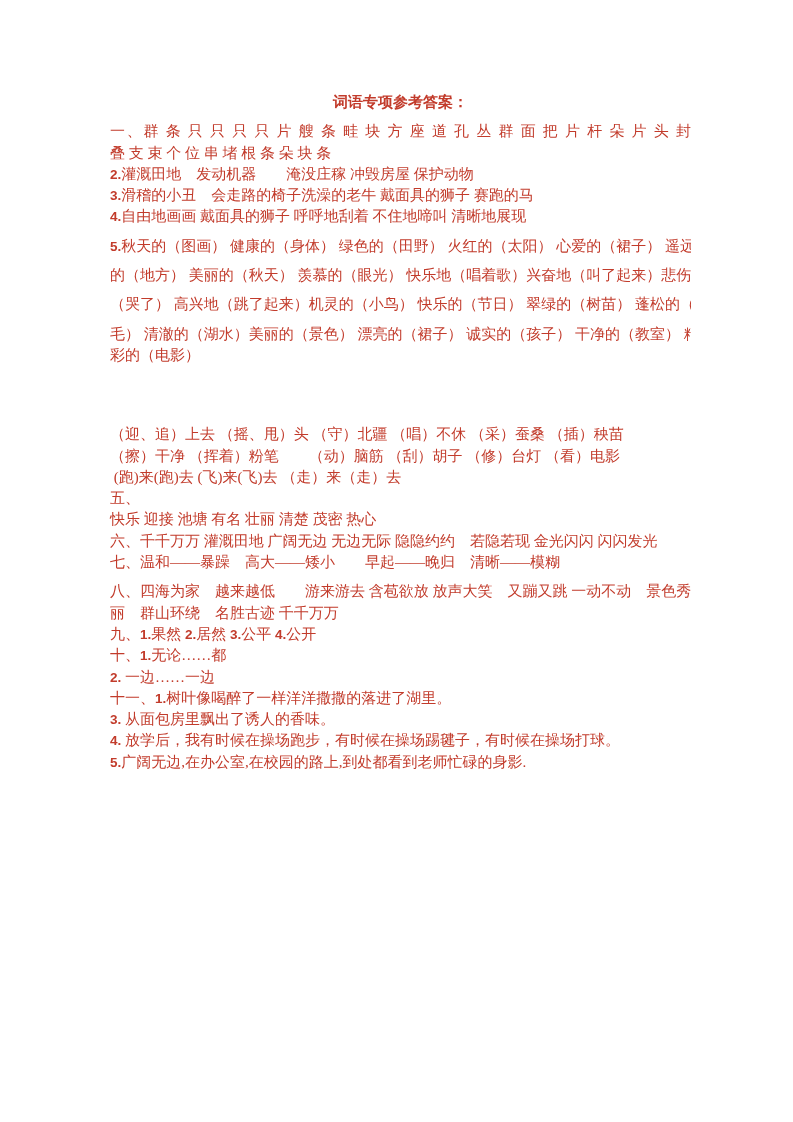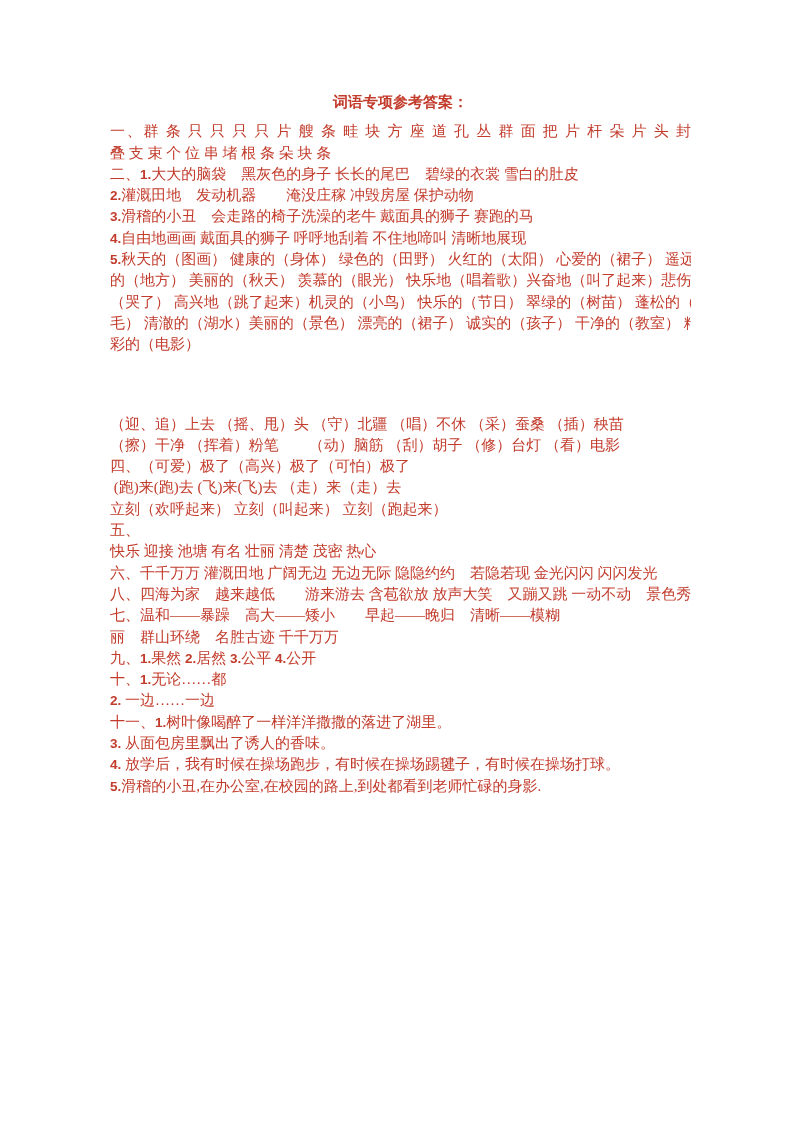--- a/index.html
+++ b/index.html
@@ -29,60 +29,58 @@
   }
   .line {
     white-space: pre-wrap;
     min-height: 21.3px;
   }
   .line.stretch {
     white-space: nowrap;
     text-align: justify;
     text-align-last: justify;
     overflow: hidden;
+    margin-top: 8px;
   }
   .num {
     font-weight: bold;
     font-family: "Liberation Sans", "DejaVu Sans", sans-serif;
     font-size: 13.5px;
   }
   .para-gap { width: 100%; }
 </style>
 </head>
 <body>
 
 <div class="page">
   <div class="content">
     <div class="doc-title">词语专项参考答案：</div>
     <div id="doc-body">
         <div class="line stretch"><span>一、群 条 只 只 只 只 片 艘 条 畦 块 方 座 道 孔 丛 群 面 把 片 杆 朵 片 头 封</span></div>
         <div class="line"><span>叠 支 束 个 位 串 堵 根 条 朵 块 条</span></div>
-        <div class="line"><span>二、</span><span class="num">1.</span><span>大大的脑袋　黑灰色的身子 长长的尾巴　碧绿的衣裳 雪白的肚皮</span></div>
         <div class="line"><span class="num">2.</span><span>灌溉田地　发动机器　　淹没庄稼 冲毁房屋 保护动物</span></div>
         <div class="line"><span class="num">3.</span><span>滑稽的小丑　会走路的椅子洗澡的老牛 戴面具的狮子 赛跑的马</span></div>
         <div class="line"><span class="num">4.</span><span>自由地画画 戴面具的狮子 呼呼地刮着 不住地啼叫 清晰地展现</span></div>
         <div class="line stretch"><span class="num">5.</span><span>秋天的（图画） 健康的（身体） 绿色的（田野） 火红的（太阳） 心爱的（裙子） 遥远</span></div>
         <div class="line stretch"><span>的（地方） 美丽的（秋天） 羡慕的（眼光） 快乐地（唱着歌）兴奋地（叫了起来）悲伤地</span></div>
         <div class="line stretch"><span>（哭了） 高兴地（跳了起来）机灵的（小鸟） 快乐的（节日） 翠绿的（树苗） 蓬松的（羽</span></div>
         <div class="line stretch"><span>毛） 清澈的（湖水）美丽的（景色） 漂亮的（裙子） 诚实的（孩子） 干净的（教室） 精</span></div>
         <div class="line"><span>彩的（电影）</span></div>
         <div class="para-gap" style="height: 58px;"></div>
         <div class="line"><span>（迎、追）上去 （摇、甩）头 （守）北疆 （唱）不休 （采）蚕桑 （插）秧苗</span></div>
         <div class="line"><span>（擦）干净 （挥着）粉笔　　（动）脑筋 （刮）胡子 （修）台灯 （看）电影</span></div>
-        <div class="line"><span>四、（可爱）极了（高兴）极了（可怕）极了</span></div>
         <div class="line"><span> (跑)来(跑)去 (飞)来(飞)去 （走）来（走）去</span></div>
-        <div class="line"><span>立刻（欢呼起来） 立刻（叫起来） 立刻（跑起来）</span></div>
         <div class="line"><span>五、</span></div>
         <div class="line"><span>快乐 迎接 池塘 有名 壮丽 清楚 茂密 热心</span></div>
         <div class="line"><span>六、千千万万 灌溉田地 广阔无边 无边无际 隐隐约约　若隐若现 金光闪闪 闪闪发光</span></div>
+        <div class="line"><span>七、温和——暴躁　高大——矮小　　早起——晚归　清晰——模糊</span></div>
         <div class="line stretch"><span>八、四海为家　越来越低　　游来游去 含苞欲放 放声大笑　又蹦又跳 一动不动　景色秀</span></div>
-        <div class="line"><span>七、温和——暴躁　高大——矮小　　早起——晚归　清晰——模糊</span></div>
         <div class="line"><span>丽　群山环绕　名胜古迹 千千万万</span></div>
         <div class="line"><span>九、</span><span class="num">1.</span><span>果然 </span><span class="num">2.</span><span>居然 </span><span class="num">3.</span><span>公平 </span><span class="num">4.</span><span>公开</span></div>
         <div class="line"><span>十、</span><span class="num">1.</span><span>无论……都</span></div>
         <div class="line"><span class="num">2.</span><span> 一边……一边</span></div>
         <div class="line"><span>十一、</span><span class="num">1.</span><span>树叶像喝醉了一样洋洋撒撒的落进了湖里。</span></div>
         <div class="line"><span class="num">3.</span><span> 从面包房里飘出了诱人的香味。</span></div>
         <div class="line"><span class="num">4.</span><span> 放学后，我有时候在操场跑步，有时候在操场踢毽子，有时候在操场打球。</span></div>
-        <div class="line"><span class="num">5.</span><span>滑稽的小丑,在办公室,在校园的路上,到处都看到老师忙碌的身影.</span></div>
+        <div class="line"><span class="num">5.</span><span>广阔无边,在办公室,在校园的路上,到处都看到老师忙碌的身影.</span></div>
       </div>
   </div>
 </div>
 
 </body></html>

